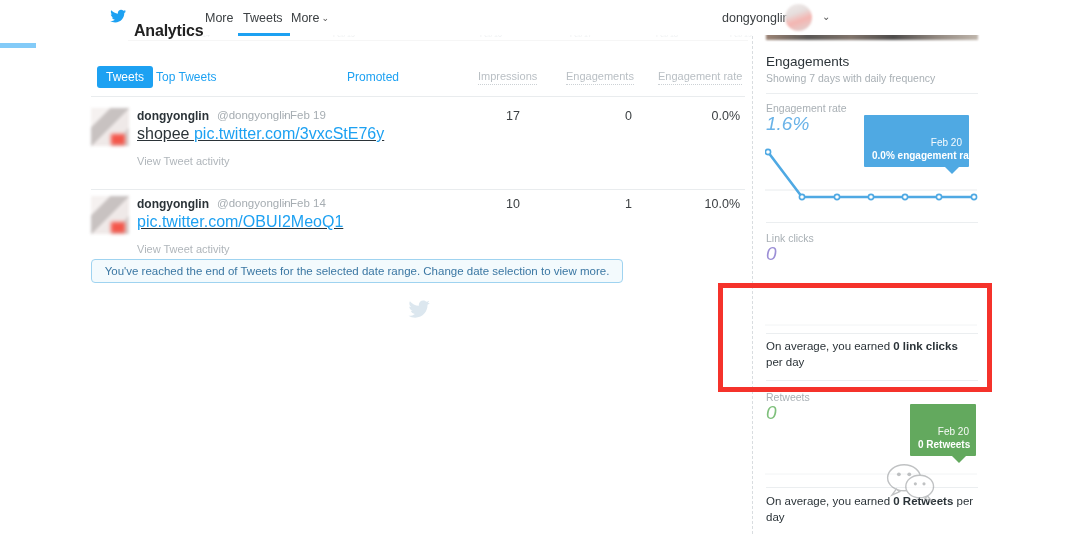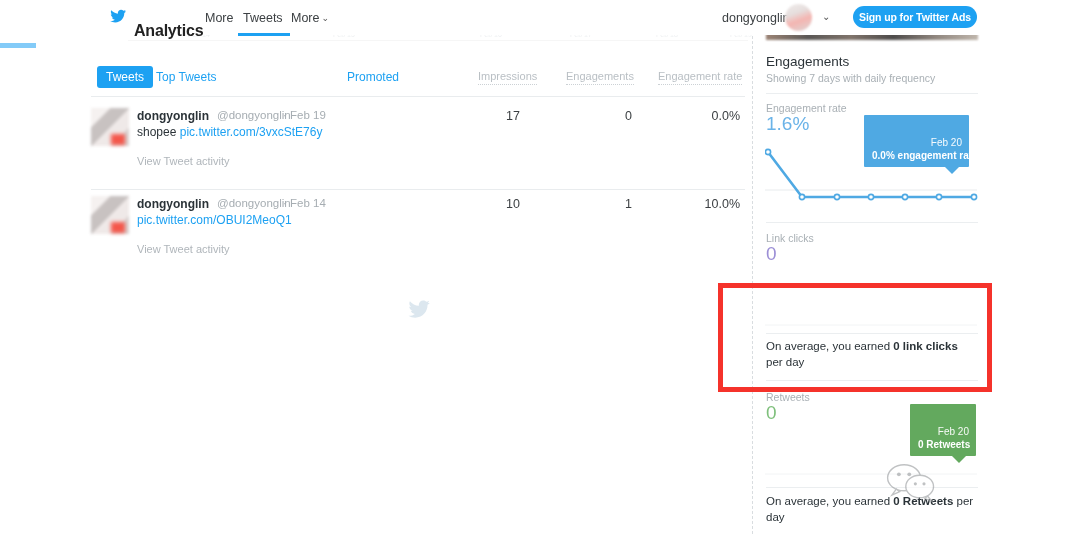--- a/index.html
+++ b/index.html
@@ -171,21 +171,21 @@
     position: absolute; left: 137px; top: 1px;
     font-size: 12px; font-weight: bold; color: #2b3338;
     white-space: nowrap;
   }
   .t-handle {
     position: absolute; top: 1px;
     font-size: 11.5px; color: #a6adb2; white-space: nowrap;
   }
   .t-text {
     position: absolute; left: 137px; top: 17px;
-    font-size: 12px; color: #2b3338; white-space: nowrap;
+    font-size: 16px; color: #2b3338; white-space: nowrap; text-decoration: underline;
   }
   .t-link { color: #1da1f2; }
   .t-activity {
     position: absolute; left: 137px; top: 47px;
     font-size: 11px; color: #b0b6bb; cursor: pointer;
   }
   .t-metric {
     position: absolute; top: 1px;
     font-size: 12.5px; color: #3c4043; text-align: right;
     white-space: nowrap;
@@ -228,21 +228,21 @@
     font-size: 10.5px; color: #a9b0b5; margin-top: 3px;
   }
   .hr-light {
     position: absolute; left: 766px;
     width: 212px; height: 1px; background: #ebeef0;
   }
   .metric-label {
     font-size: 10.5px; color: #a9b0b5;
   }
   .metric-val {
-    font-size: 19px; font-weight: normal; line-height: 1.05;
+    font-size: 19px; font-weight: normal; line-height: 1.05; font-style: italic;
   }
   .metric-val.blue { color: #6ab3e8; }
   .metric-val.purple { color: #9c8fd6; }
   .metric-val.green { color: #7fc07c; }
 
   .tooltip {
     position: absolute;
     padding: 4px 7px 5px 8px;
     color: #fff; border-radius: 1px;
     font-size: 9px; line-height: 1.3;
@@ -321,21 +321,20 @@
       <div class="nav-link nl-more">
         <span>More</span><span class="caret">⌄</span>
       </div>
       <div class="nav-underline"></div>
 
       <div class="acct-name">
         <span>dongyonglin</span><span class="caret">⌄</span>
       </div>
       <div class="avatar-head"></div>
       <div class="head-caret">⌄</div>
-      <button class="ads-btn">Sign up for Twitter Ads</button>
     </div>
   </div>
 
   <div class="main">
 
     <div class="tabs-row">
       <div class="tab t0 active">Tweets</div>
       <div class="tab t1">Top Tweets</div>
       <div class="tab t3">Promoted</div>
 
@@ -371,20 +370,23 @@
       <div class="t-handle" style="left:290px;">Feb 14</div>
       <div class="t-text">
         <span></span><span class="t-link">pic.twitter.com/OBUI2MeoQ1</span>
       </div>
       <div class="t-activity">View Tweet activity</div>
       <div class="t-metric m0">10</div>
       <div class="t-metric m1">1</div>
       <div class="t-metric m2">10.0%</div>
     </div>
 
+    <div class="endbanner">
+      <span>You've reached the end of Tweets for the selected date range. Change date selection to view more.</span>
+    </div>
 
     <span class="big-bird">
       <svg viewBox="0 0 24 24" width="28" height="23" fill="currentColor">
         <path d="M23.44 4.83c-.8.37-1.5.38-2.22.02.93-.56.98-.96 1.32-2.02-.88.52-1.86.9-2.9 1.1-.82-.88-2-1.43-3.3-1.43-2.5 0-4.55 2.04-4.55 4.54 0 .36.03.7.1 1.04-3.77-.2-7.12-2-9.36-4.75-.4.67-.6 1.45-.6 2.3 0 1.56.8 2.95 2 3.77-.74-.03-1.44-.23-2.05-.57v.06c0 2.2 1.56 4.03 3.64 4.44-.67.2-1.4.2-2.06.08.58 1.8 2.26 3.12 4.25 3.16C5.78 18.1 3.37 18.74 1 18.46c2 1.3 4.4 2.04 6.97 2.04 8.35 0 12.92-6.92 12.92-12.93 0-.2 0-.4-.02-.6.9-.63 1.96-1.22 2.56-2.14z"></path>
       </svg>
     </span>
   </div>
 
   <div class="divider-dotted"></div>
 

